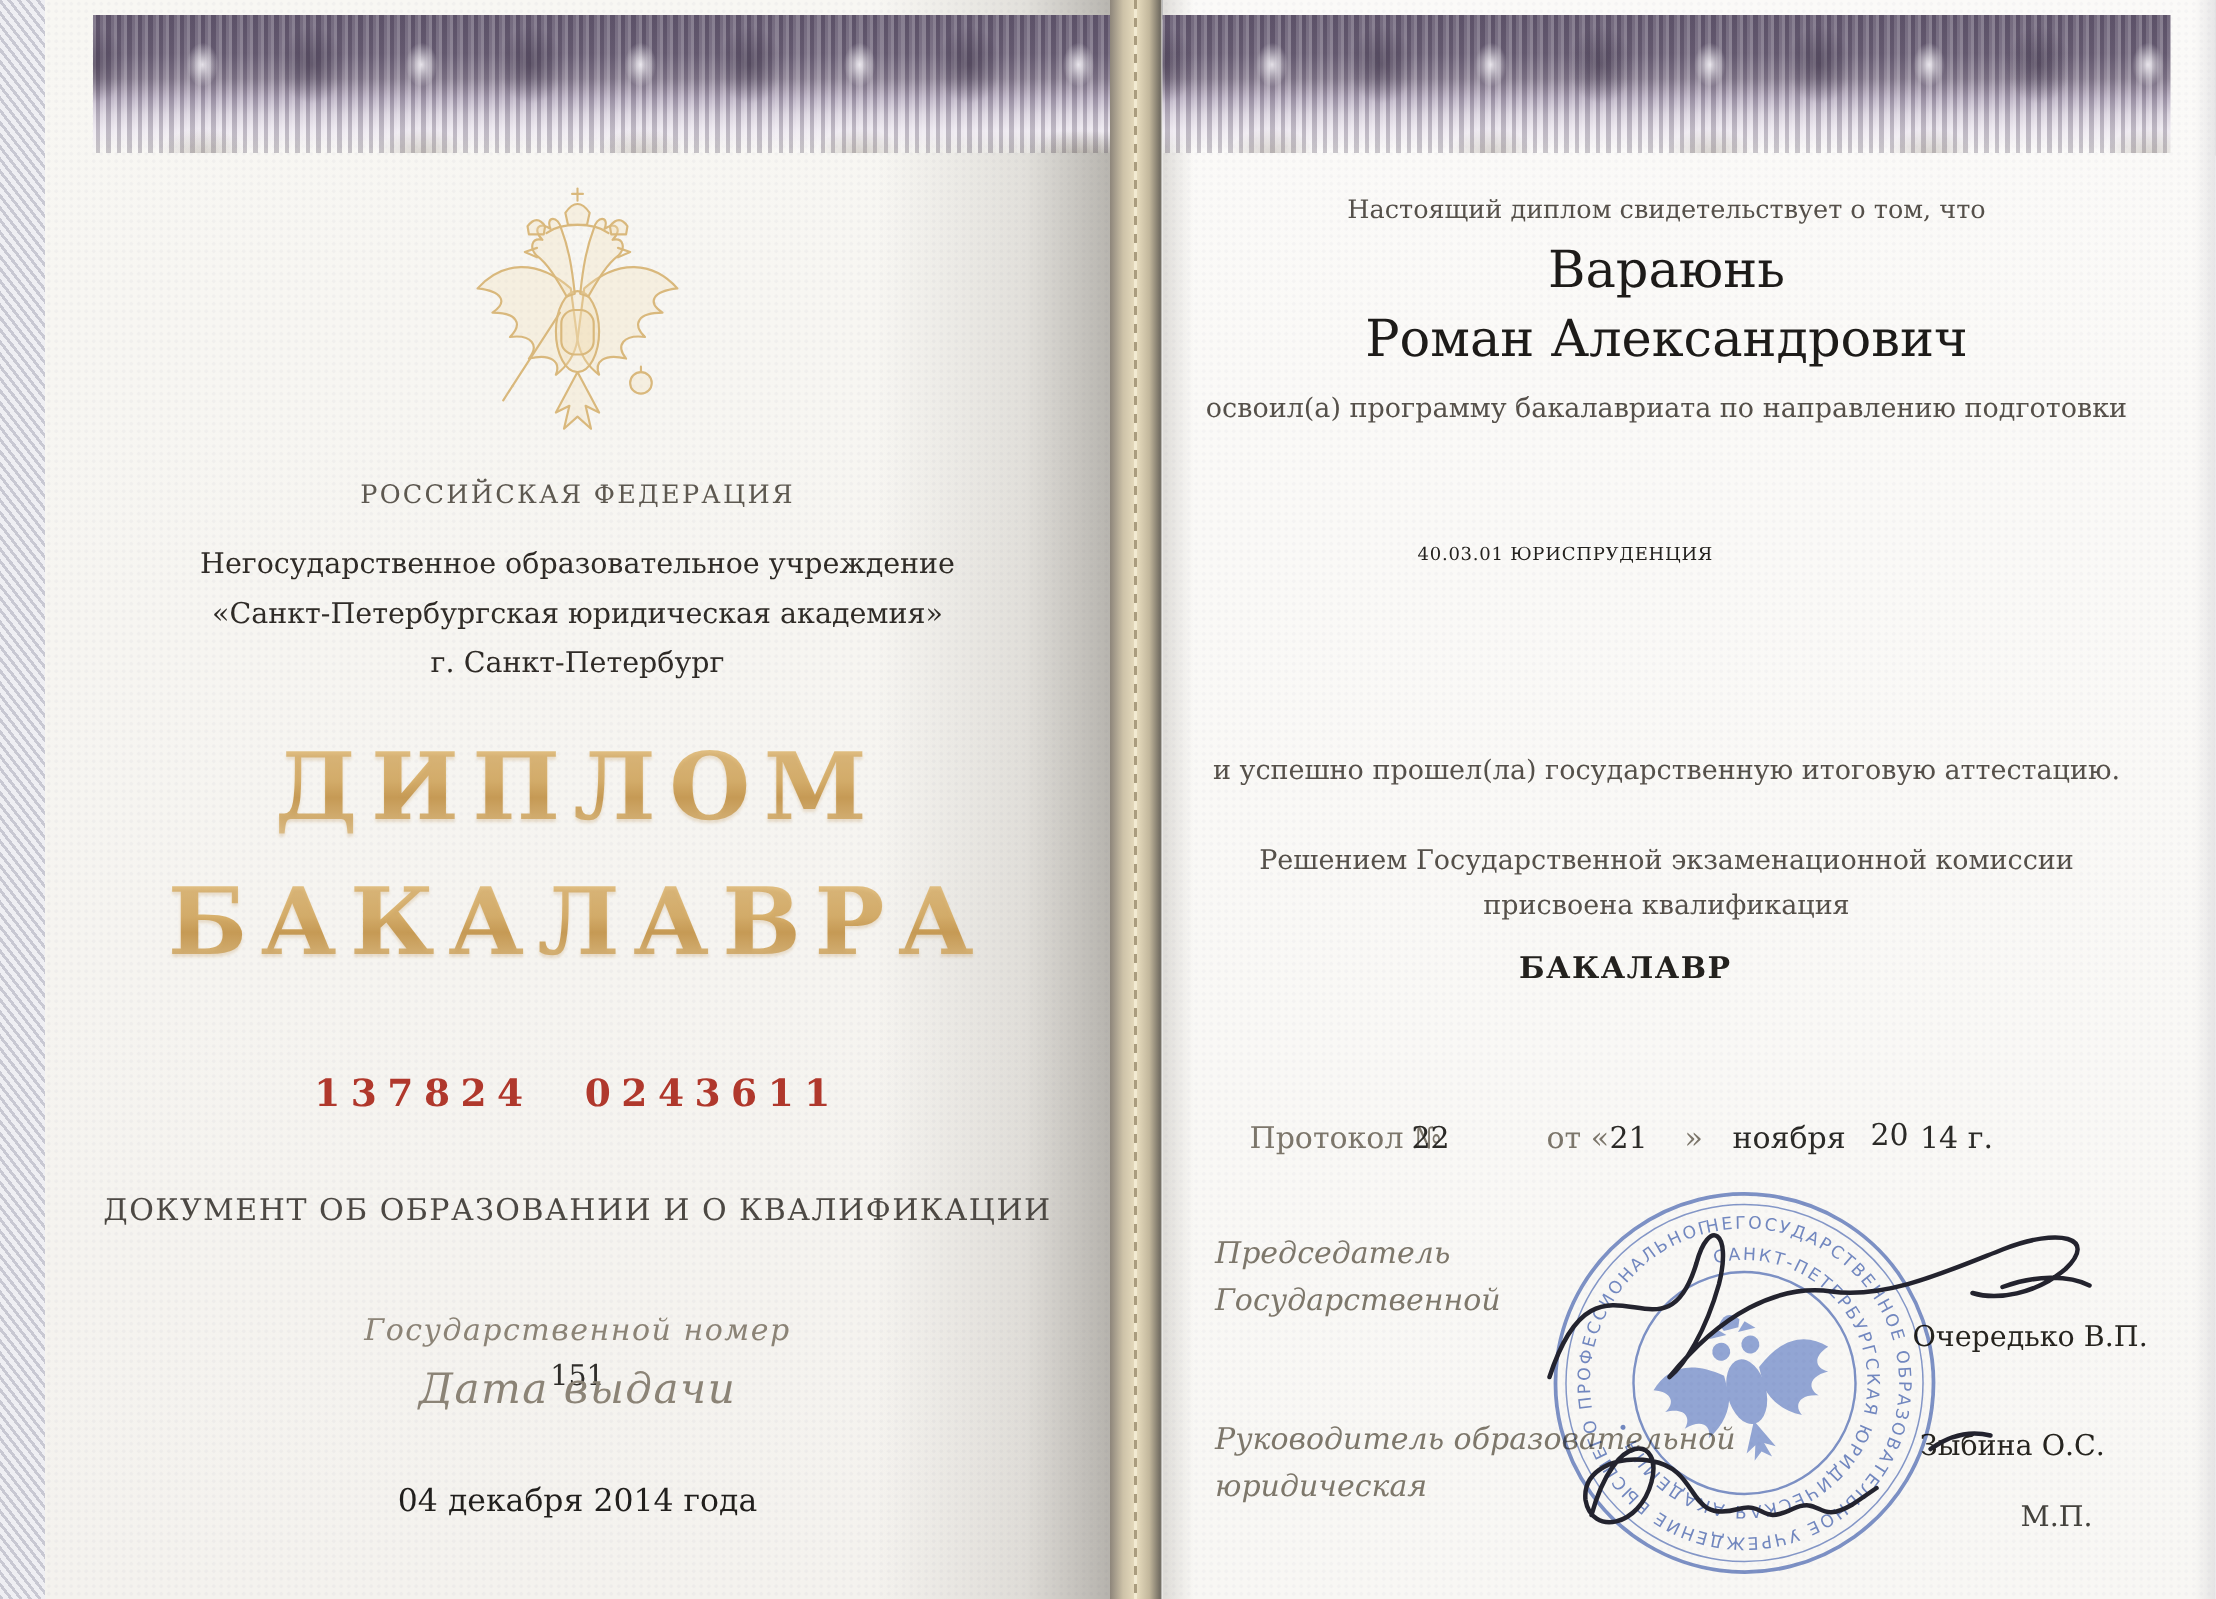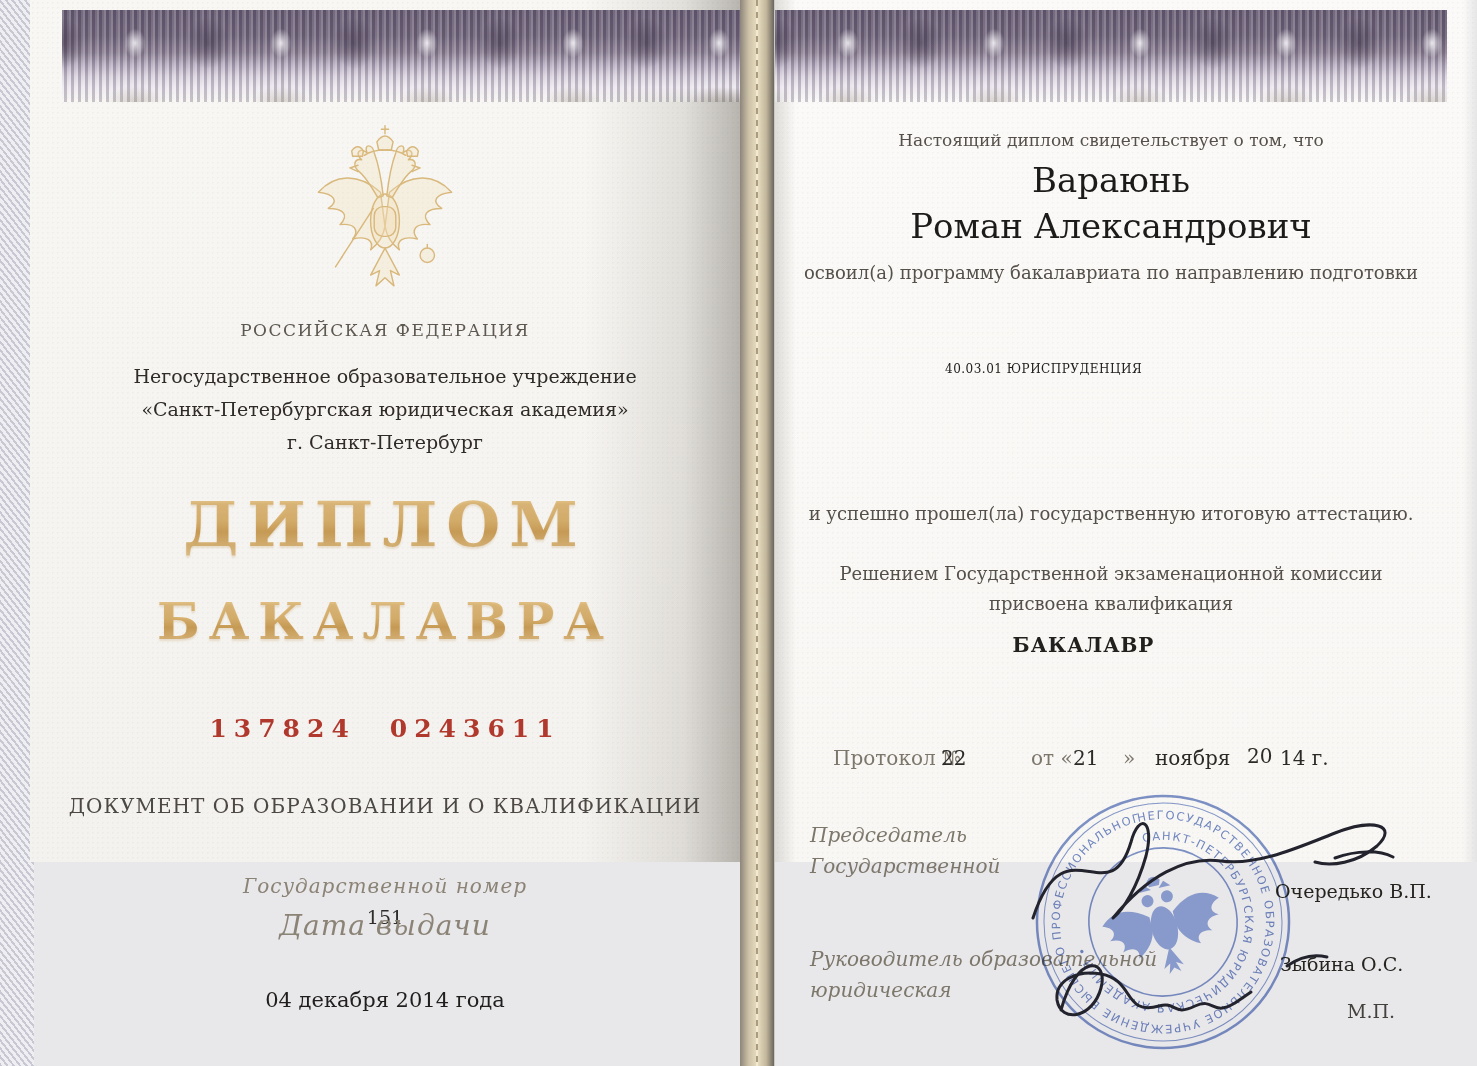--- a/index.html
+++ b/index.html
@@ -13,21 +13,21 @@
 
   
   .flyleaf{
     position:absolute;left:0;top:0;width:34px;height:1066px;
     background:
       repeating-linear-gradient(52deg, rgba(150,150,170,.35) 0 2px, rgba(240,240,244,.9) 2px 5px),
       #e3e3e8;
   }
 
   
-  .page{position:absolute;top:0;height:862px;}
+  .page{position:absolute;top:0;height:1066px;}
   .page-left{
     left:30px;width:710px;
     background:
       linear-gradient(to right, rgba(0,0,0,0) 78%, rgba(110,104,94,.16) 92%, rgba(80,75,66,.38) 100%),
       radial-gradient(rgba(130,130,160,.06) 1px, transparent 1px) 0 0/5px 5px,
       linear-gradient(180deg,#f8f7f3,#f4f2ee);
   }
   .page-right{
     left:775px;width:702px;
     background:
@@ -71,21 +71,21 @@
   .lp-center{position:absolute;left:20px;right:20px;text-align:center;}
   .country{top:320px;font-size:17px;letter-spacing:1.5px;color:#5d5850;}
   .institution{top:360px;font-size:19px;line-height:33px;color:#2f2b27;}
   .diploma-title{
     font-weight:bold;letter-spacing:9px;
     background:linear-gradient(180deg,#e5c68e 0%,#d9b26e 45%,#c89b53 60%,#e8cf9f 100%);
     -webkit-background-clip:text;background-clip:text;color:transparent;
     text-shadow:0 2px 2px rgba(190,150,90,.25);
   }
   .title1{top:488px;font-size:62px;}
-  .title2{top:592px;font-size:50px;}
+  .title2{top:578px;font-size:62px;}
   .serial{top:714px;font-size:25px;font-weight:bold;letter-spacing:7px;color:#b0382c;}
   .serial .gap{display:inline-block;width:34px;}
   .doc-caption{top:794px;font-size:20px;letter-spacing:1px;color:#4c4843;}
   .script-label{font-style:italic;color:#8b8376;}
   .reg-label{top:874px;font-size:20px;letter-spacing:1px;}
   .reg-number{top:906px;font-size:19px;color:#2f2d2a;}
   .date-label{top:889px;font-size:28px;letter-spacing:1px;margin-top:20px;}
   .issue-date{top:988px;font-size:21px;color:#211f1d;}
 
   

